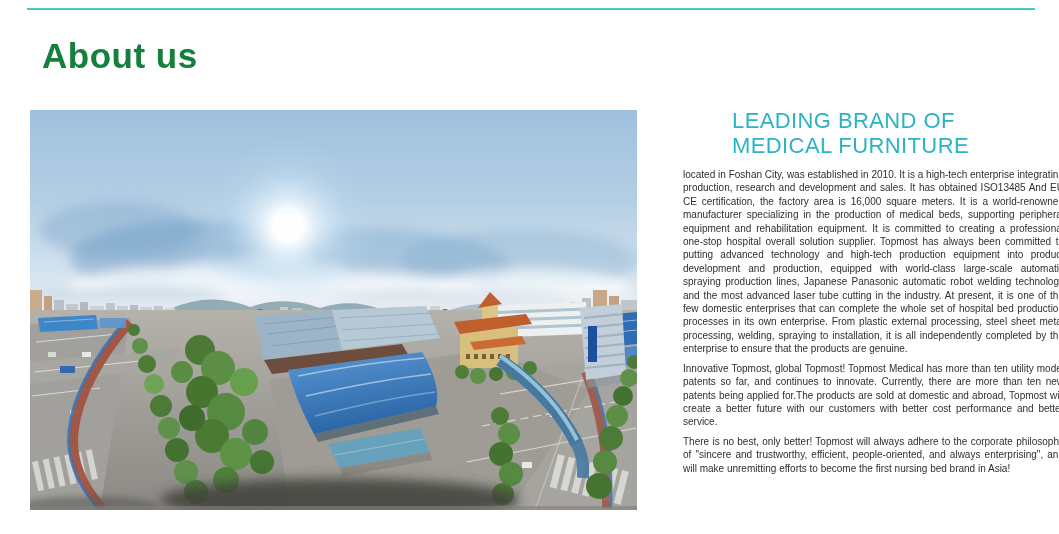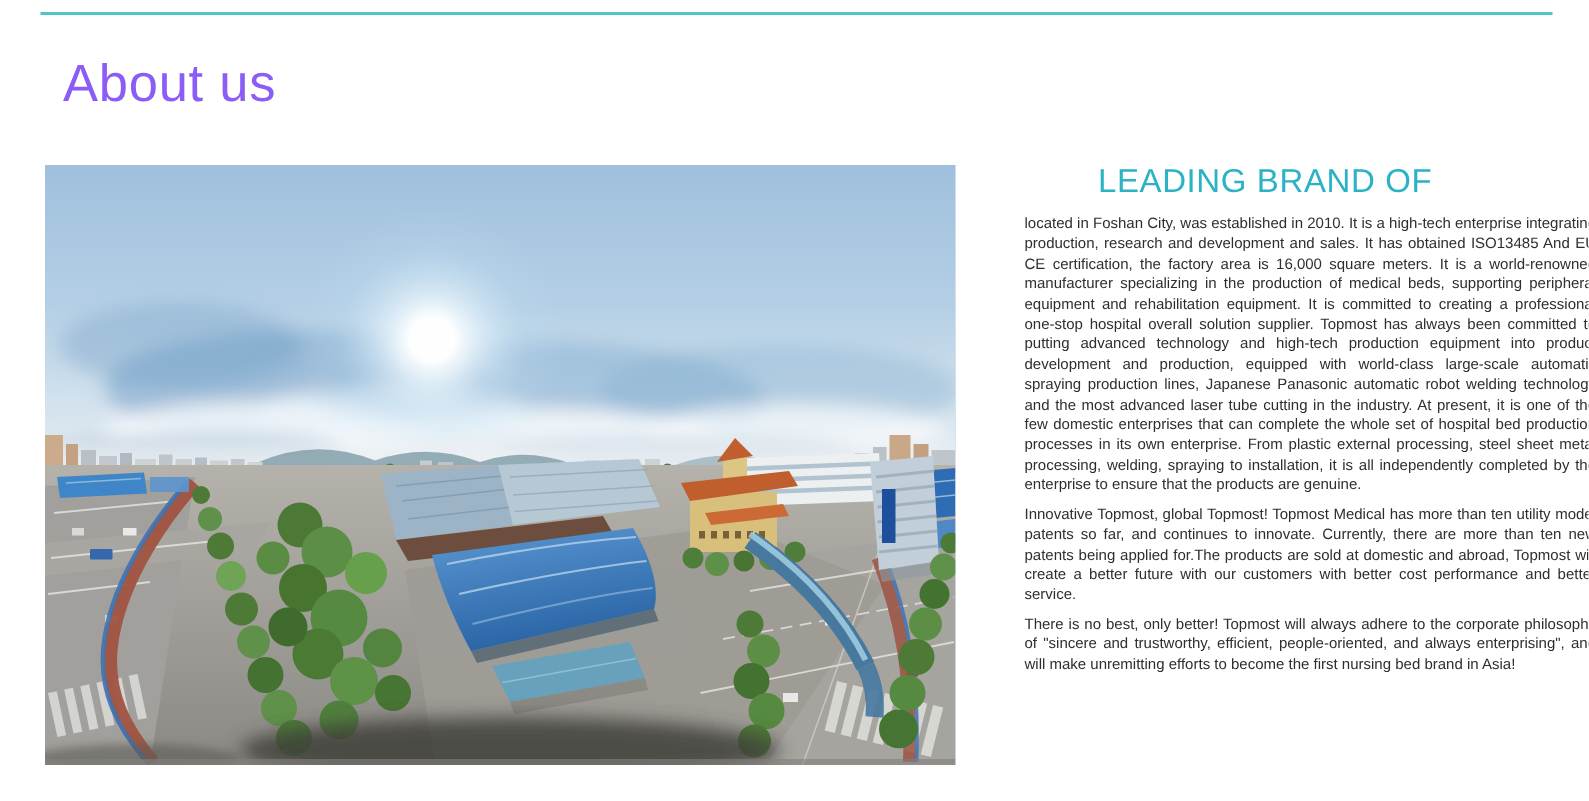--- a/index.html
+++ b/index.html
@@ -6,21 +6,21 @@
   body{
     width:1059px;height:534px;position:relative;overflow:hidden;
     font-family:"Liberation Sans", sans-serif;
   }
   .top-rule{
     position:absolute;left:27px;top:8px;width:1008px;height:2px;
     background:#4fc4c9;
   }
   .page-title{
     position:absolute;left:42px;top:36px;margin:0;
-    font-size:35px;font-weight:normal;color:#8b5cf6;letter-spacing:0.5px;
+    font-size:35px;font-weight:bold;color:#15803d;letter-spacing:0.5px;
   }
   .photo{
     position:absolute;left:30px;top:110px;width:607px;height:400px;
     overflow:hidden;background:#a9c7e0;
   }
   .photo svg{display:block;}
   .text-col{
     position:absolute;left:683px;top:108px;width:381px;
   }
   .headline{
@@ -300,19 +300,20 @@
       <ellipse cx="310" cy="390" rx="180" ry="22" fill="#403f3b" opacity="0.85" filter="url(#b6)"></ellipse>
       <ellipse cx="60" cy="396" rx="70" ry="10" fill="#5c5b56" opacity="0.6" filter="url(#b3)"></ellipse>
       <rect x="0" y="396" width="607" height="4" fill="#83817b" opacity="0.6"></rect>
     </g>
   </svg>
 </div>
 
 <div class="text-col">
   <h2 class="headline">
     <span>LEADING BRAND OF</span><br>
+    <span>MEDICAL FURNITURE</span>
   </h2>
   <div class="body-text">
     <p>located in Foshan City, was established in 2010.  It is a high-tech enterprise integrating production, research and development and sales. It has obtained ISO13485 And EU CE certification, the  factory area is 16,000 square meters. It is a world-renowned manufacturer specializing in the production of medical beds, supporting peripheral equipment and rehabilitation equipment. It is committed to creating a professional one-stop hospital overall solution supplier. Topmost has always been committed to putting advanced technology and high-tech production equipment into product development and production, equipped with world-class large-scale automatic spraying production lines, Japanese Panasonic automatic robot welding technology and the most advanced laser tube cutting in the industry. At present, it is one of the few domestic enterprises that can complete the whole set of hospital bed production processes in its own enterprise. From plastic external processing, steel sheet metal processing, welding, spraying to installation, it is all independently completed by the enterprise to ensure that the products are genuine.</p>
     <p>Innovative Topmost, global Topmost! Topmost Medical has more than ten utility model patents so far, and continues to innovate. Currently, there are more than ten new patents being applied for.The products are sold at domestic  and abroad, Topmost will create a better future with our customers with better cost performance and better service.</p>
     <p>There is no best, only better! Topmost will always adhere to the corporate philosophy of "sincere and trustworthy, efficient, people-oriented, and always enterprising", and will make unremitting efforts to become the first nursing bed brand in Asia!</p>
   </div>
 </div>
 
 </body></html>

